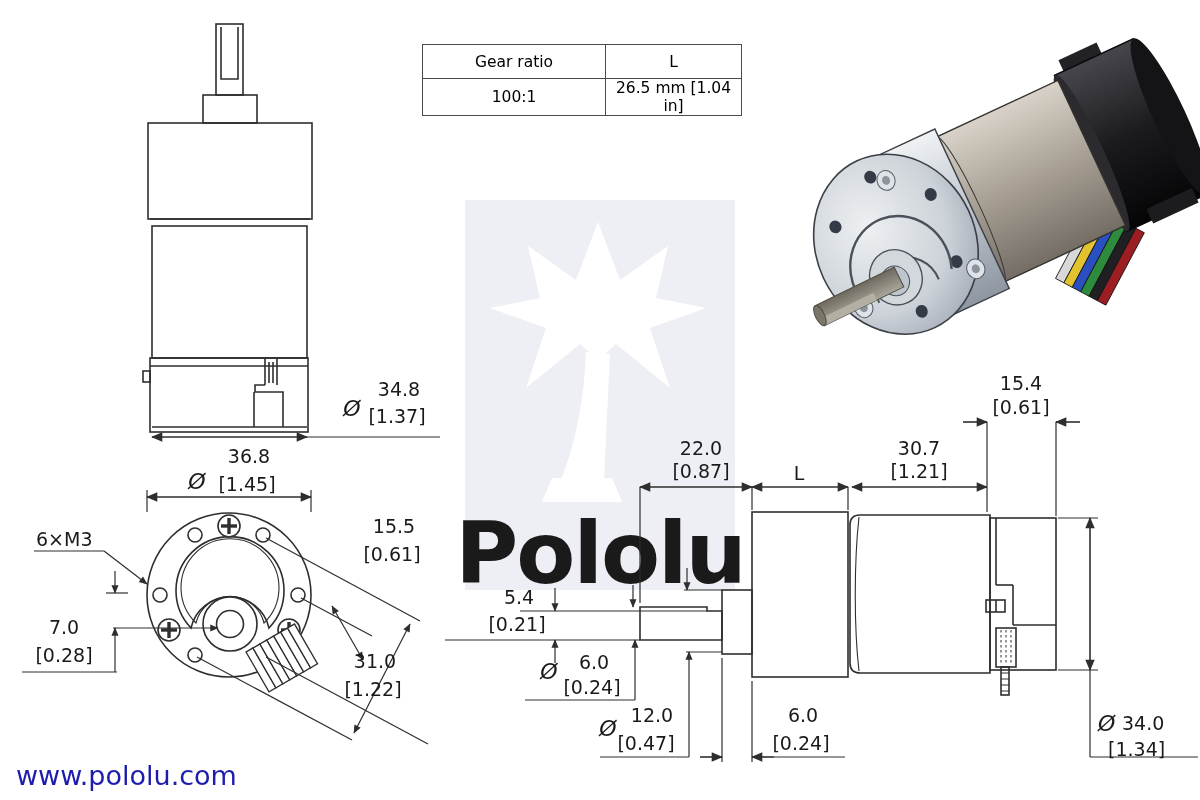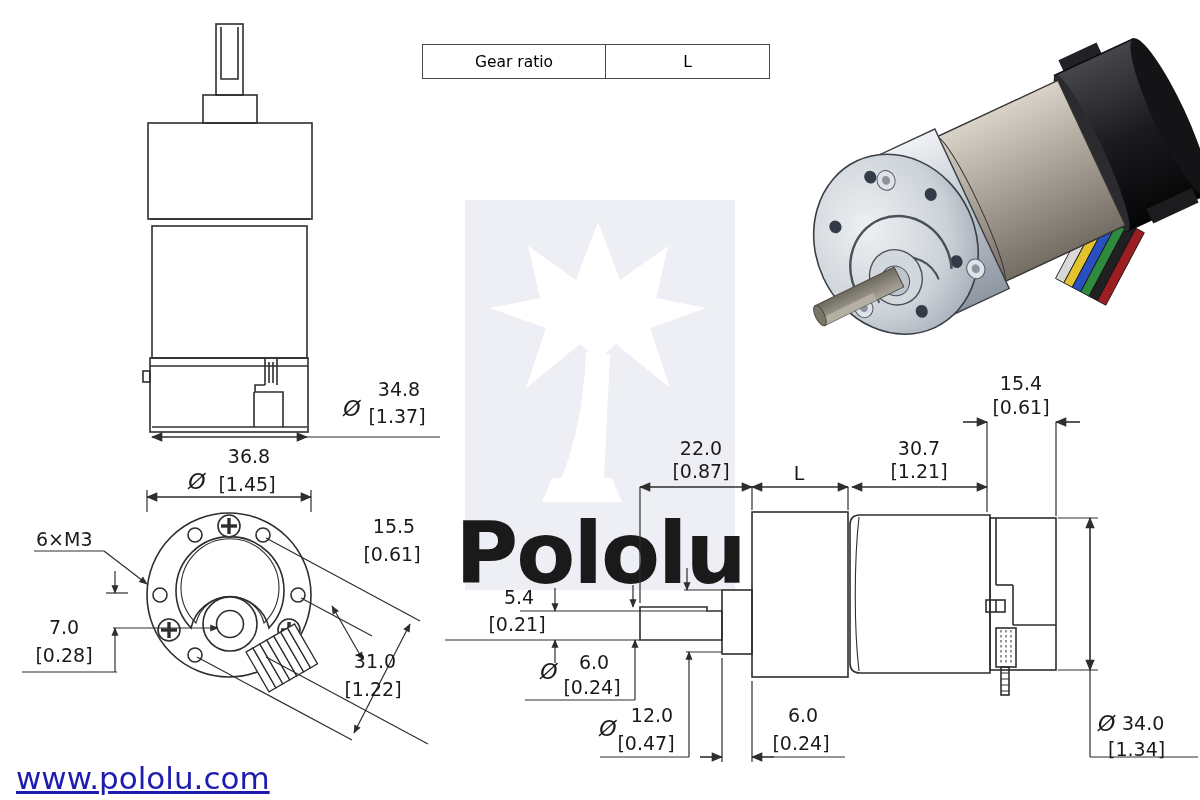--- a/index.html
+++ b/index.html
@@ -4,28 +4,28 @@
 <style>
   html,body{margin:0;padding:0;background:#fff;}
   #stage{position:relative;width:1200px;height:800px;background:#fff;overflow:hidden;
          font-family:"DejaVu Sans",sans-serif;}
   #drawing{position:absolute;left:0;top:0;}
   svg text{font-family:"DejaVu Sans",sans-serif;fill:#1a1a1a;}
   .d{font-size:19px;}
   .ph{font-size:22px;font-style:italic;}
   .wm-text{font-size:86px;font-weight:bold;letter-spacing:-2px;}
   
-  .gtable{position:absolute;left:422px;top:44px;width:348px;border-collapse:collapse;
+  .gtable{position:absolute;left:422px;top:44px;width:320px;border-collapse:collapse;
           background:transparent;table-layout:fixed;border-radius:7px;}
   .gtable th,.gtable td{border:1.6px solid #4a4a4a;text-align:center;vertical-align:middle;
           font-size:15.5px;color:#000;font-weight:normal;padding:0;height:33px;}
   .gtable td{height:35px;}
   .gtable col.c1{width:183px;}
   
-  .url{position:absolute;left:16px;top:760px;font-size:31px;color:#1d1caf;cursor:pointer;text-decoration:underline;}
+  .url{position:absolute;left:16px;top:760px;font-size:27px;color:#1d1caf;cursor:pointer;}
 </style>
 </head>
 <body>
 
 <div id="stage">
 
 <svg id="drawing" width="1200" height="800" viewBox="0 0 1200 800">
   <defs>
     <marker id="ar" viewBox="0 0 10 10" refX="9.2" refY="5" markerWidth="10" markerHeight="7" orient="auto-start-reverse">
       <path d="M0,0.8 L10,5 L0,9.2 Z" fill="#2e2e2e"></path>
@@ -329,18 +329,22 @@
         <col class="c1">
         <col>
       </colgroup>
   <thead>
     <tr>
       <th>Gear ratio</th>
       <th>L</th>
     </tr>
   </thead>
   <tbody>
+    <tr>
+      <td>100:1</td>
+      <td>26.5 mm [1.04 in]</td>
+    </tr>
   </tbody>
 </table>
 
 <div class="url">www.pololu.com</div>
 
 </div>
 
 </body></html>

